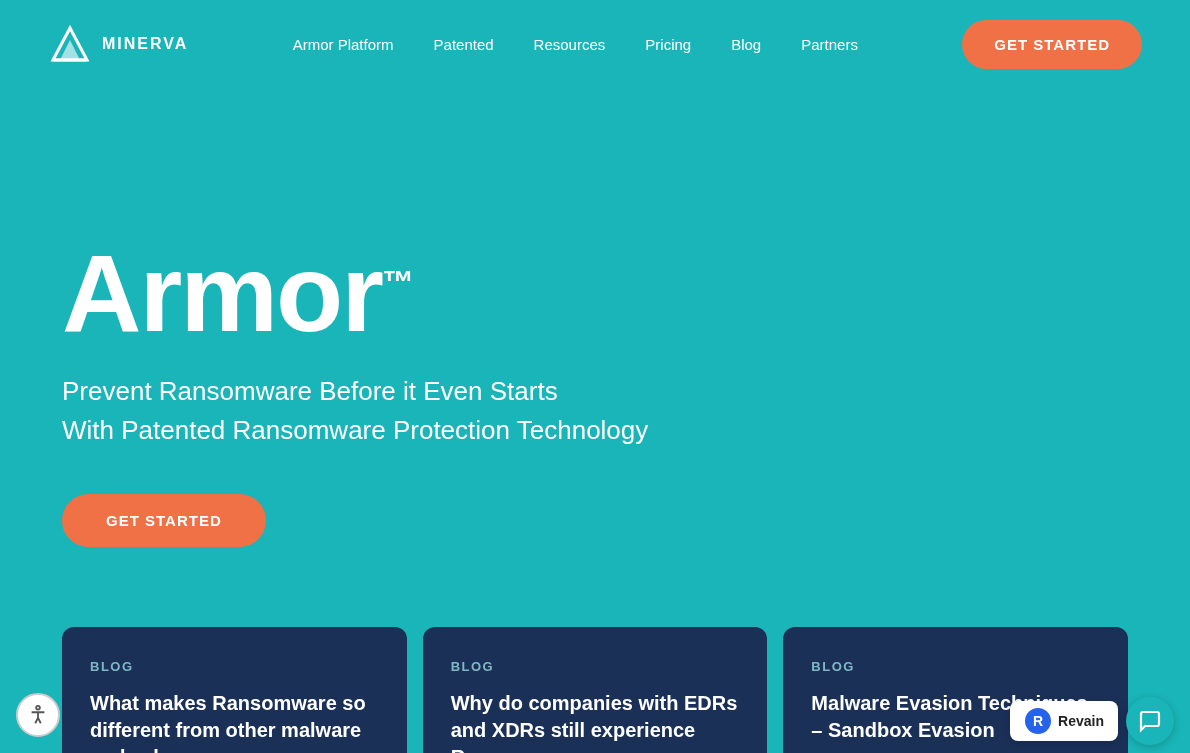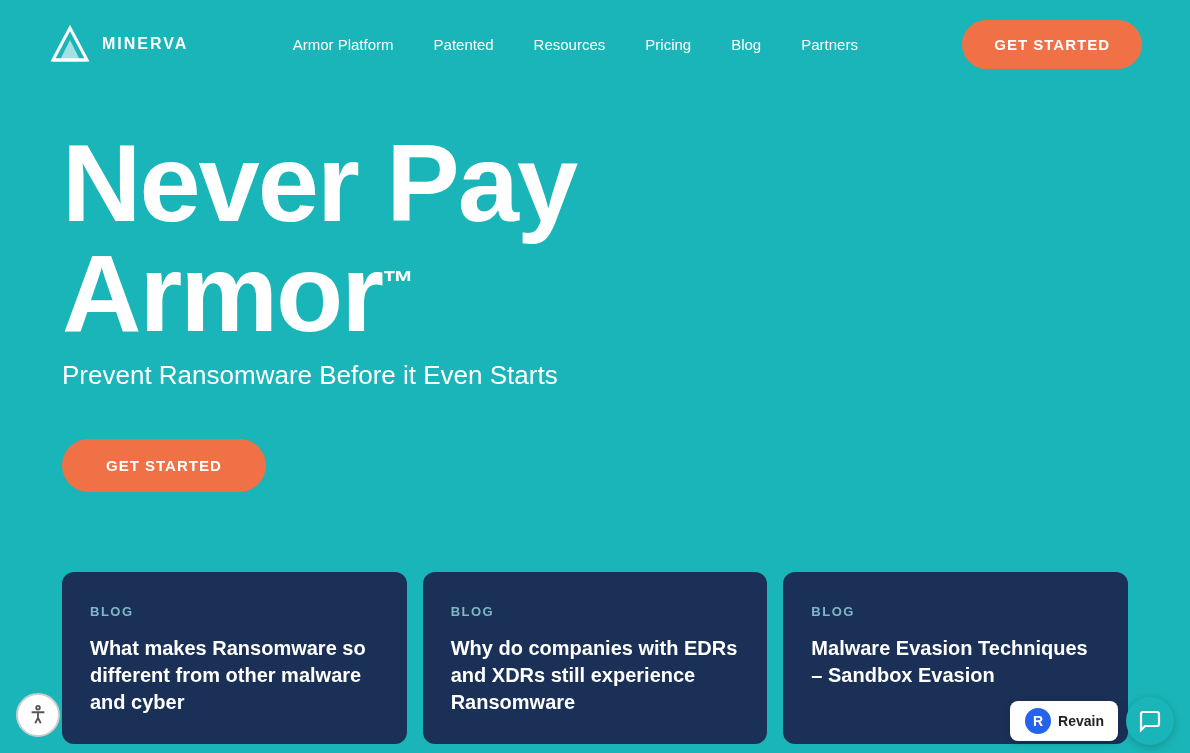--- a/index.html
+++ b/index.html
@@ -73,21 +73,21 @@
     .hero-title sup {
       font-size: 32px;
       vertical-align: super;
       font-weight: 700;
     }
     .hero-subtitle {
       color: #fff;
       font-size: 26px;
       font-weight: 400;
       line-height: 1.5;
-      margin-top: 8px;
+      margin-top: 24px;
       max-width: 760px;
     }
     .hero-cta {
       background: #f07145;
       color: #fff;
       border: none;
       border-radius: 50px;
       padding: 18px 44px;
       font-size: 15px;
       font-weight: 700;
@@ -201,25 +201,26 @@
     <a class="nav-link">Pricing</a>
     <a class="nav-link">Blog</a>
     <a class="nav-link">Partners</a>
   </div>
 
   <button class="nav-cta">GET STARTED</button>
 </nav>
 
 <section class="hero">
   <h1 class="hero-title">
-    <span>Never Pay</span><br>
+    <br>
     <span>Armor</span><sup>™</sup>
   </h1>
   <p class="hero-subtitle">
     <span>Prevent Ransomware Before it Even Starts</span><br>
+    <span>With Patented Ransomware Protection Technology</span>
   </p>
   <button class="hero-cta">GET STARTED</button>
 </section>
 
 <div class="blog-section">
   <div class="blog-card">
     <div class="blog-label">BLOG</div>
     <div class="blog-title">What makes Ransomware so different from other malware and cyber</div>
   </div>
   <div class="blog-card">

